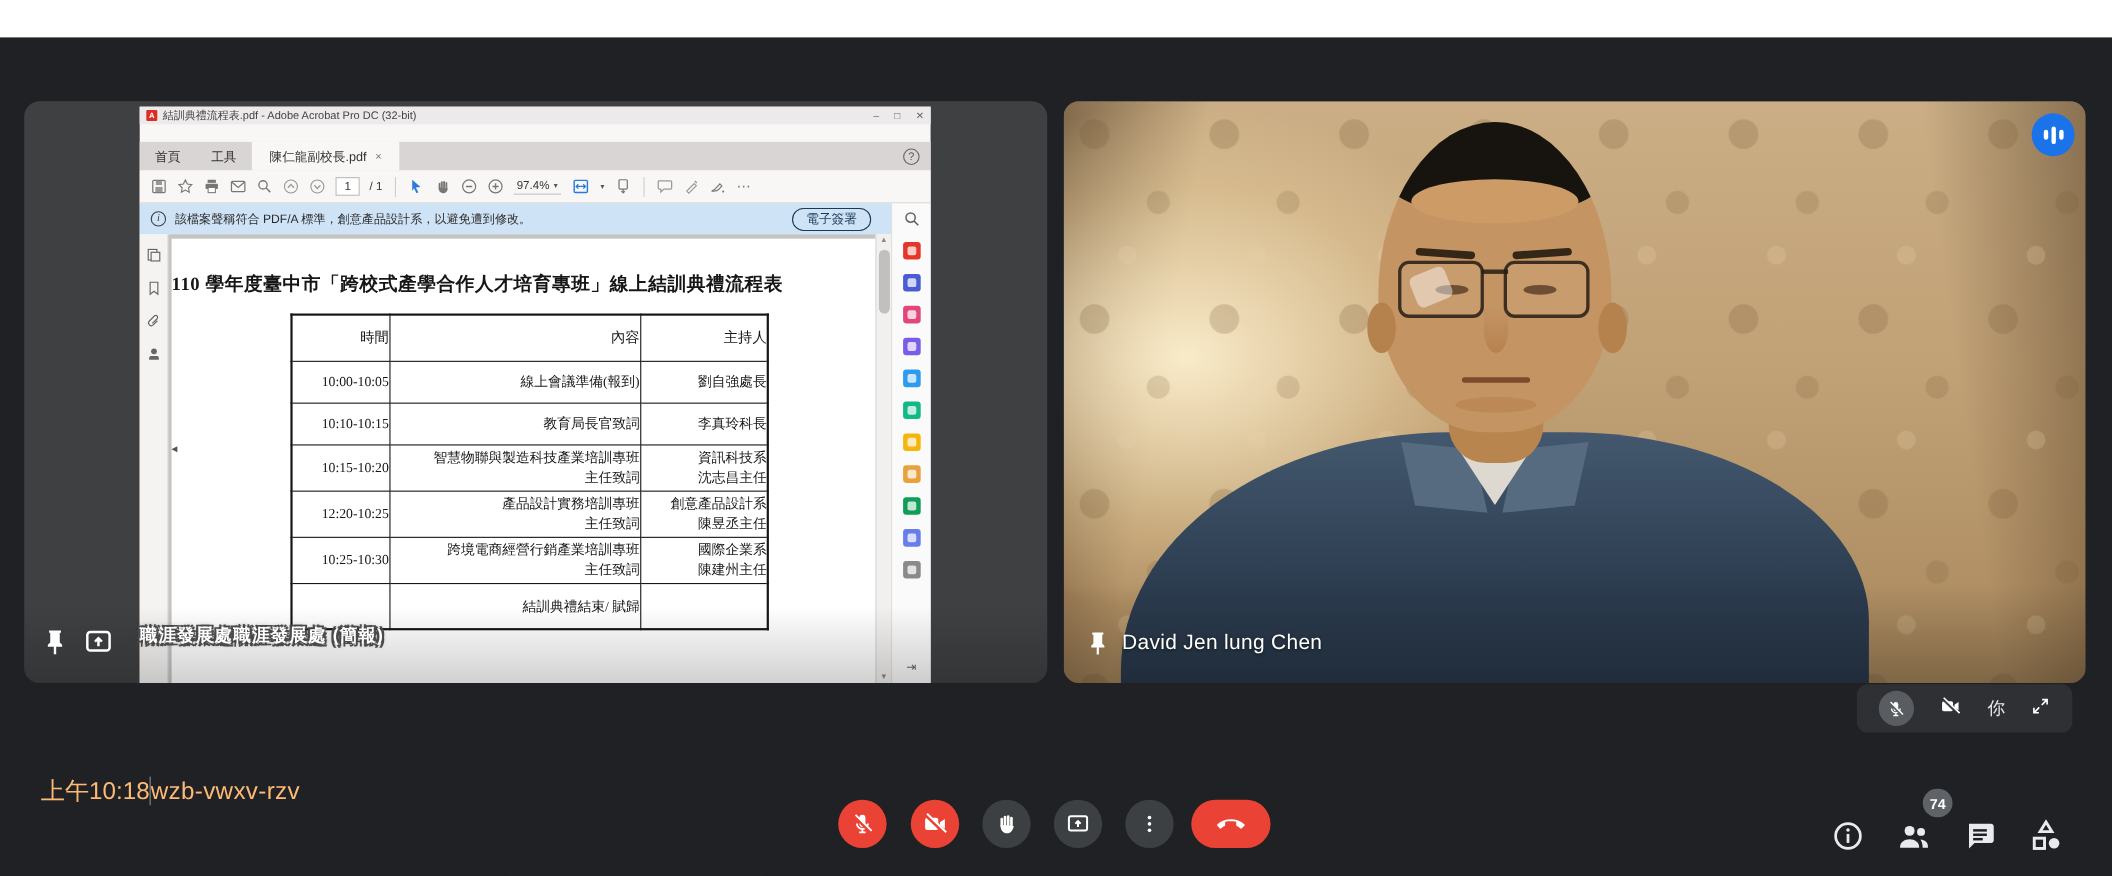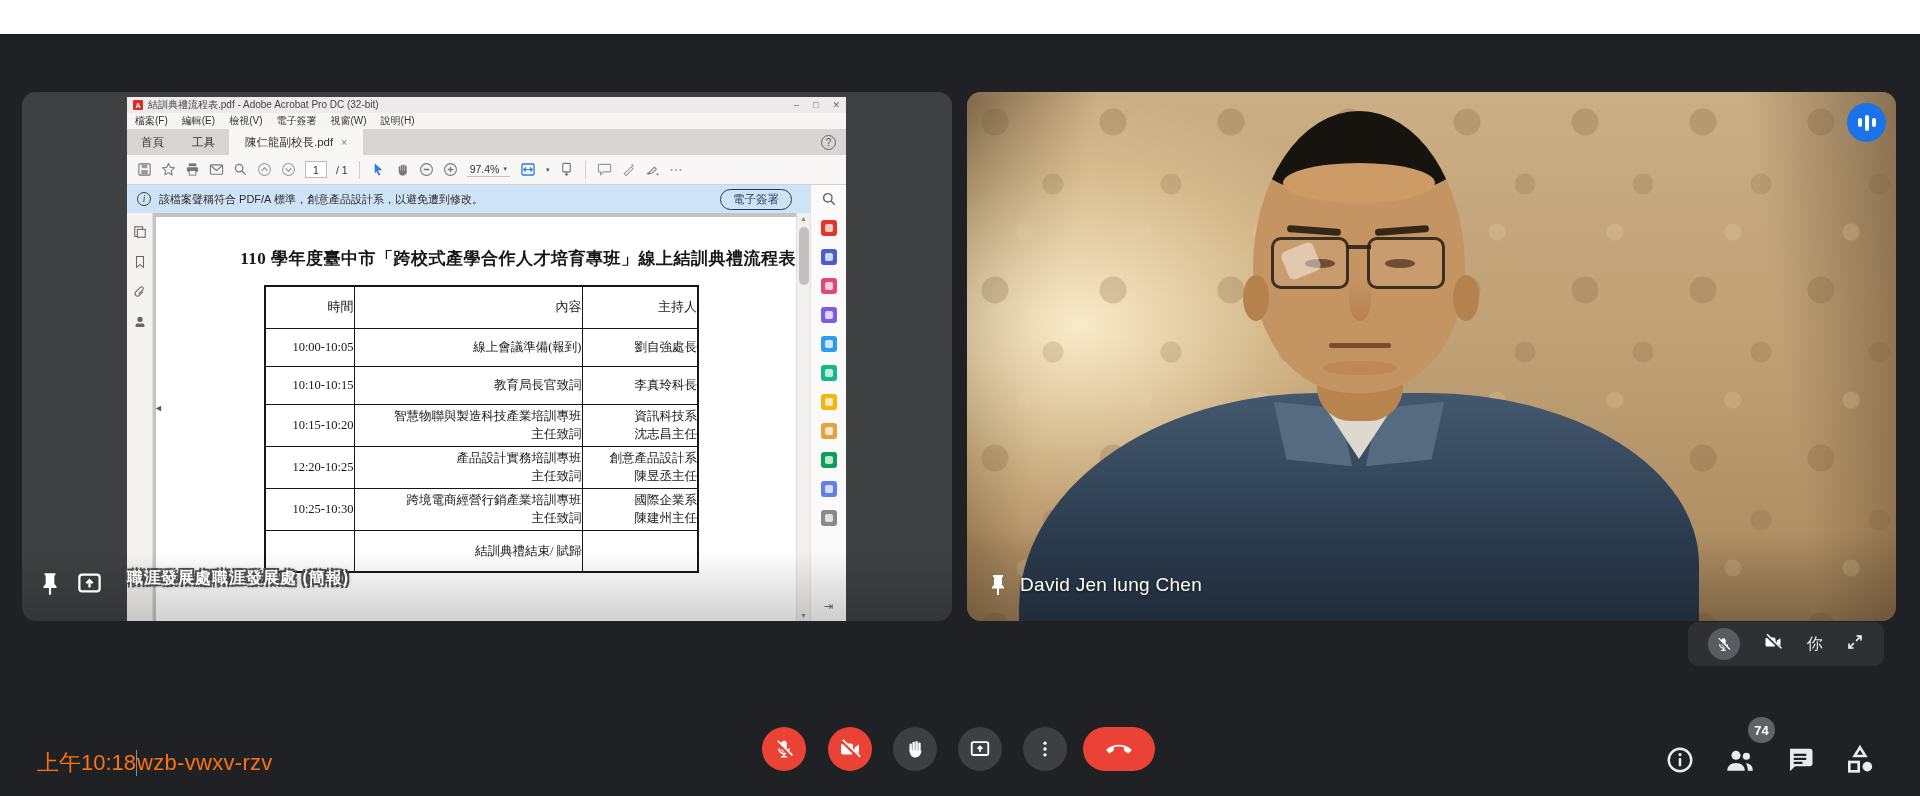--- a/index.html
+++ b/index.html
@@ -42,21 +42,21 @@
   .ac-content{position:absolute;left:0;top:116px;right:36px;bottom:0;display:flex}
   .ac-sidebar{width:26px;background:#f4f3f2;border-right:1px solid #e0dedd;display:flex;flex-direction:column;align-items:center;padding-top:12px;gap:16px;color:#666}
   .ac-canvas{flex:1;background:#c4c4c4;position:relative;overflow:hidden}
   .collapse-left{position:absolute;left:1px;top:190px;color:#555;font-size:9px}
   .ac-scrollbar{width:14px;background:#f1f0ef;border-left:1px solid #ddd;display:flex;flex-direction:column;align-items:center;font-size:7px;color:#888;position:relative}
   .sb-thumb{position:absolute;top:14px;left:2px;width:10px;height:58px;background:#c2c0bf;border-radius:5px}
   .sb-up{margin-top:2px}.sb-down{margin-top:auto;margin-bottom:2px}
 
   
   .page{position:absolute;left:3px;top:4px;right:0;bottom:-2px;background:#fff;font-family:"Liberation Serif",serif;color:#161616}
-  .doc-title{margin-top:30px;text-align:right;font-size:17px;font-weight:bold;letter-spacing:.5px}
+  .doc-title{margin-top:30px;text-align:left;font-size:17px;font-weight:bold;letter-spacing:.5px}
   .sched{border-collapse:collapse;margin:15px 0 0 108px;border:2px solid #161616;table-layout:fixed}
   .sched th,.sched td{border:1px solid #161616;text-align:right;vertical-align:middle;font-weight:normal;font-size:12.5px;white-space:pre-line;line-height:1.45}
   .sched th{font-size:13px}
   .sched col.c1{width:89px}.sched col.c2{width:228px}.sched col.c3{width:116px}
   .sched tr{height:38px}
   .sched tr.dbl{height:42px}
   .sched tr:last-child{height:42px}
 
   
   .share-grad{position:absolute;left:0;right:0;bottom:0;height:70px;background:linear-gradient(transparent,rgba(0,0,0,.18))}
@@ -107,21 +107,21 @@
   .ab1{height:9px}.ab2{height:16px}.ab3{height:9px}
   .name-row{position:absolute;left:19px;top:481px;display:flex;align-items:center;gap:10px;color:#fff}
   .name-text{font-size:19px;color:#fff;text-shadow:0 1px 3px rgba(0,0,0,.6);letter-spacing:.3px}
 
   
   .selfbar{position:absolute;left:1688px;top:622px;width:196px;height:44px;background:rgba(48,50,54,.92);border-radius:10px;display:flex;align-items:center;justify-content:space-around;padding:0 8px;color:#e8eaed}
   .self-mic{width:32px;height:32px;border-radius:50%;background:#595d61;display:flex;align-items:center;justify-content:center;--bg:#595d61}
   .self-you{font-size:16px}
 
   
-  .bb-left{position:absolute;left:37px;top:748px;display:flex;align-items:center;color:#f97316}
+  .bb-left{position:absolute;left:37px;top:704px;display:flex;align-items:center;color:#fdba74}
   .bb-time{font-size:22px}
   .bb-sep{width:1px;height:26px;background:#8a8d91}
   .bb-code{font-size:22px;letter-spacing:.3px}
   .ctl{position:absolute;top:727px;width:44px;height:44px;border-radius:50%;border:none;display:flex;align-items:center;justify-content:center;cursor:pointer;color:#fff}
   .ctl.red{background:#ea4335;--bg:#ea4335}
   .ctl.gray{background:#3c4043;--bg:#3c4043}
   .hangup{position:absolute;top:727px;left:1083px;width:72px;height:44px;border-radius:22px;background:#ea4335;border:none;display:flex;align-items:center;justify-content:center;cursor:pointer}
   .bb-right{position:absolute;top:744px;left:1664px;display:flex;align-items:center;gap:28px;color:#e8eaed}
   .bb-right .ric{width:32px;height:32px;display:flex;align-items:center;justify-content:center;cursor:pointer;position:relative}
   .count-badge{position:absolute;left:1748px;top:717px;min-width:27px;height:26px;border-radius:13px;background:#5f6368;color:#fff;font-size:13px;font-weight:bold;display:flex;align-items:center;justify-content:center;z-index:3}
@@ -140,28 +140,20 @@
       <div class="ac-titlebar">
         <span class="pdf-badge">A</span>
         <span>結訓典禮流程表.pdf - Adobe Acrobat Pro DC (32-bit)</span>
         <span class="win-controls">
           <span>–</span>
           <span>□</span>
           <span>✕</span>
         </span>
       </div>
 
-      <div class="ac-menubar">
-          <span>檔案(F)</span>
-          <span>編輯(E)</span>
-          <span>檢視(V)</span>
-          <span>電子簽署</span>
-          <span>視窗(W)</span>
-          <span>說明(H)</span>
-        </div>
 
       <div class="ac-tabbar">
         <div class="ac-tab">首頁</div>
         <div class="ac-tab">工具</div>
         <div class="ac-tab active">
           <span>陳仁龍副校長.pdf</span>
           <span class="x">×</span>
         </div>
         <div class="ac-help">?</div>
       </div>

